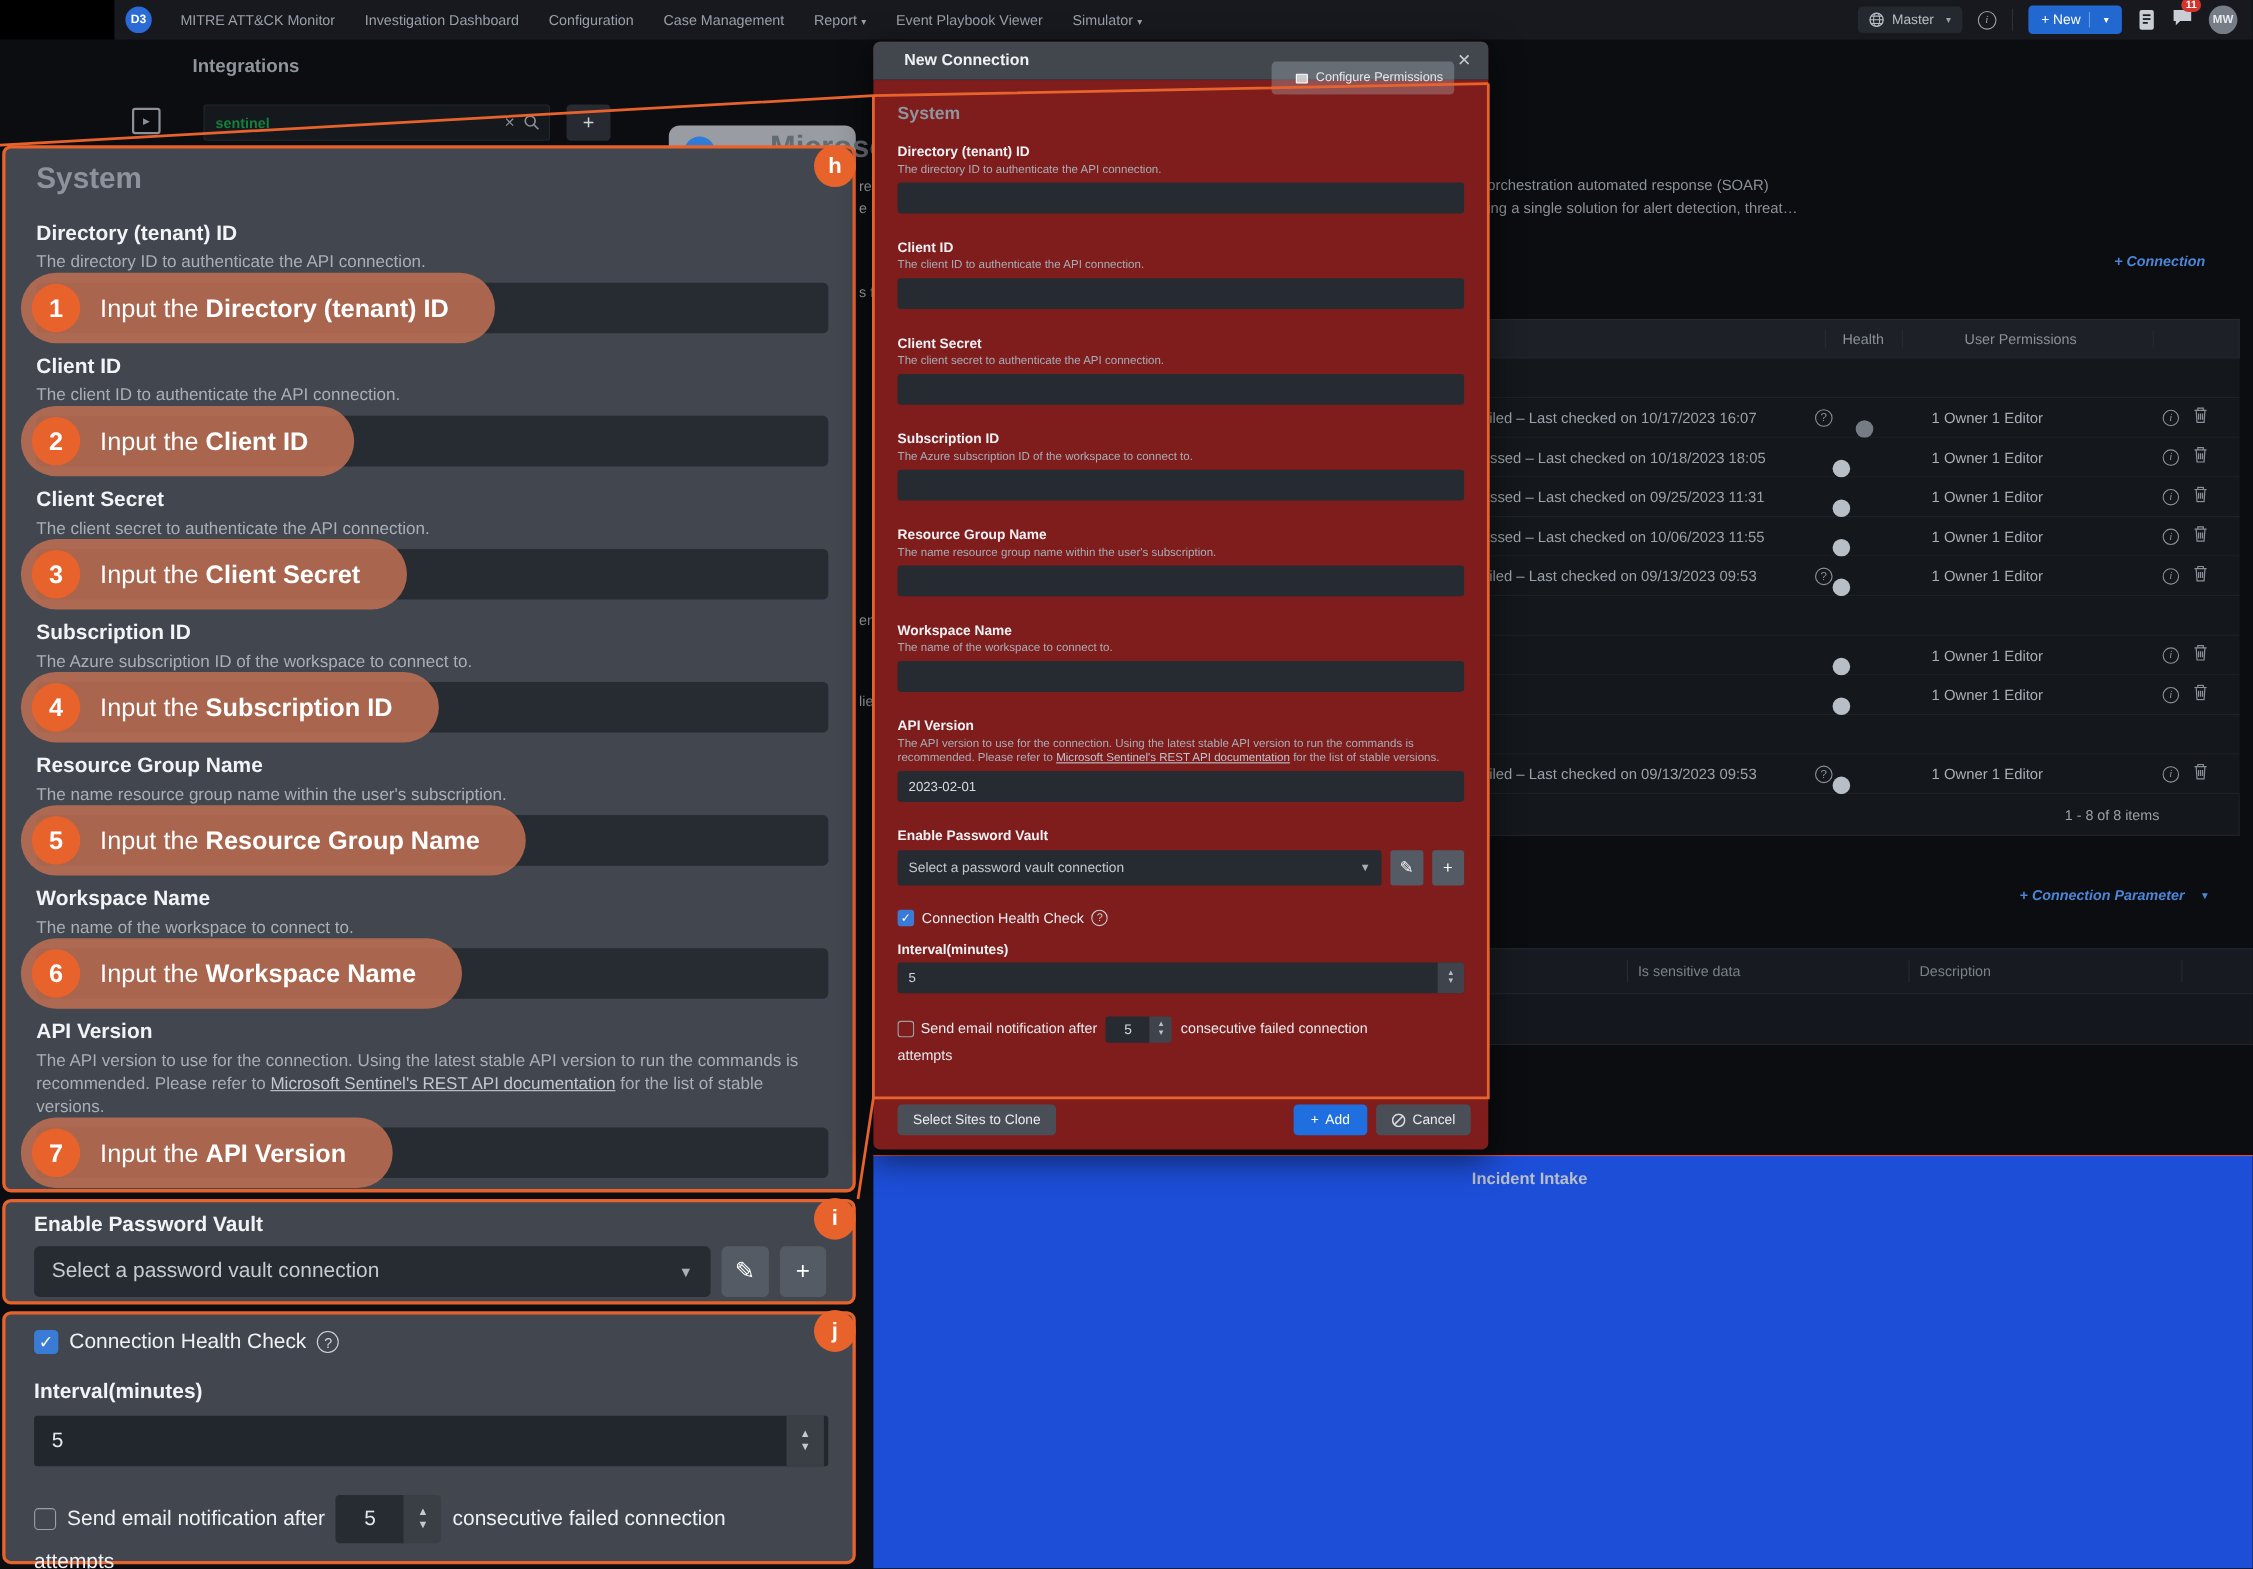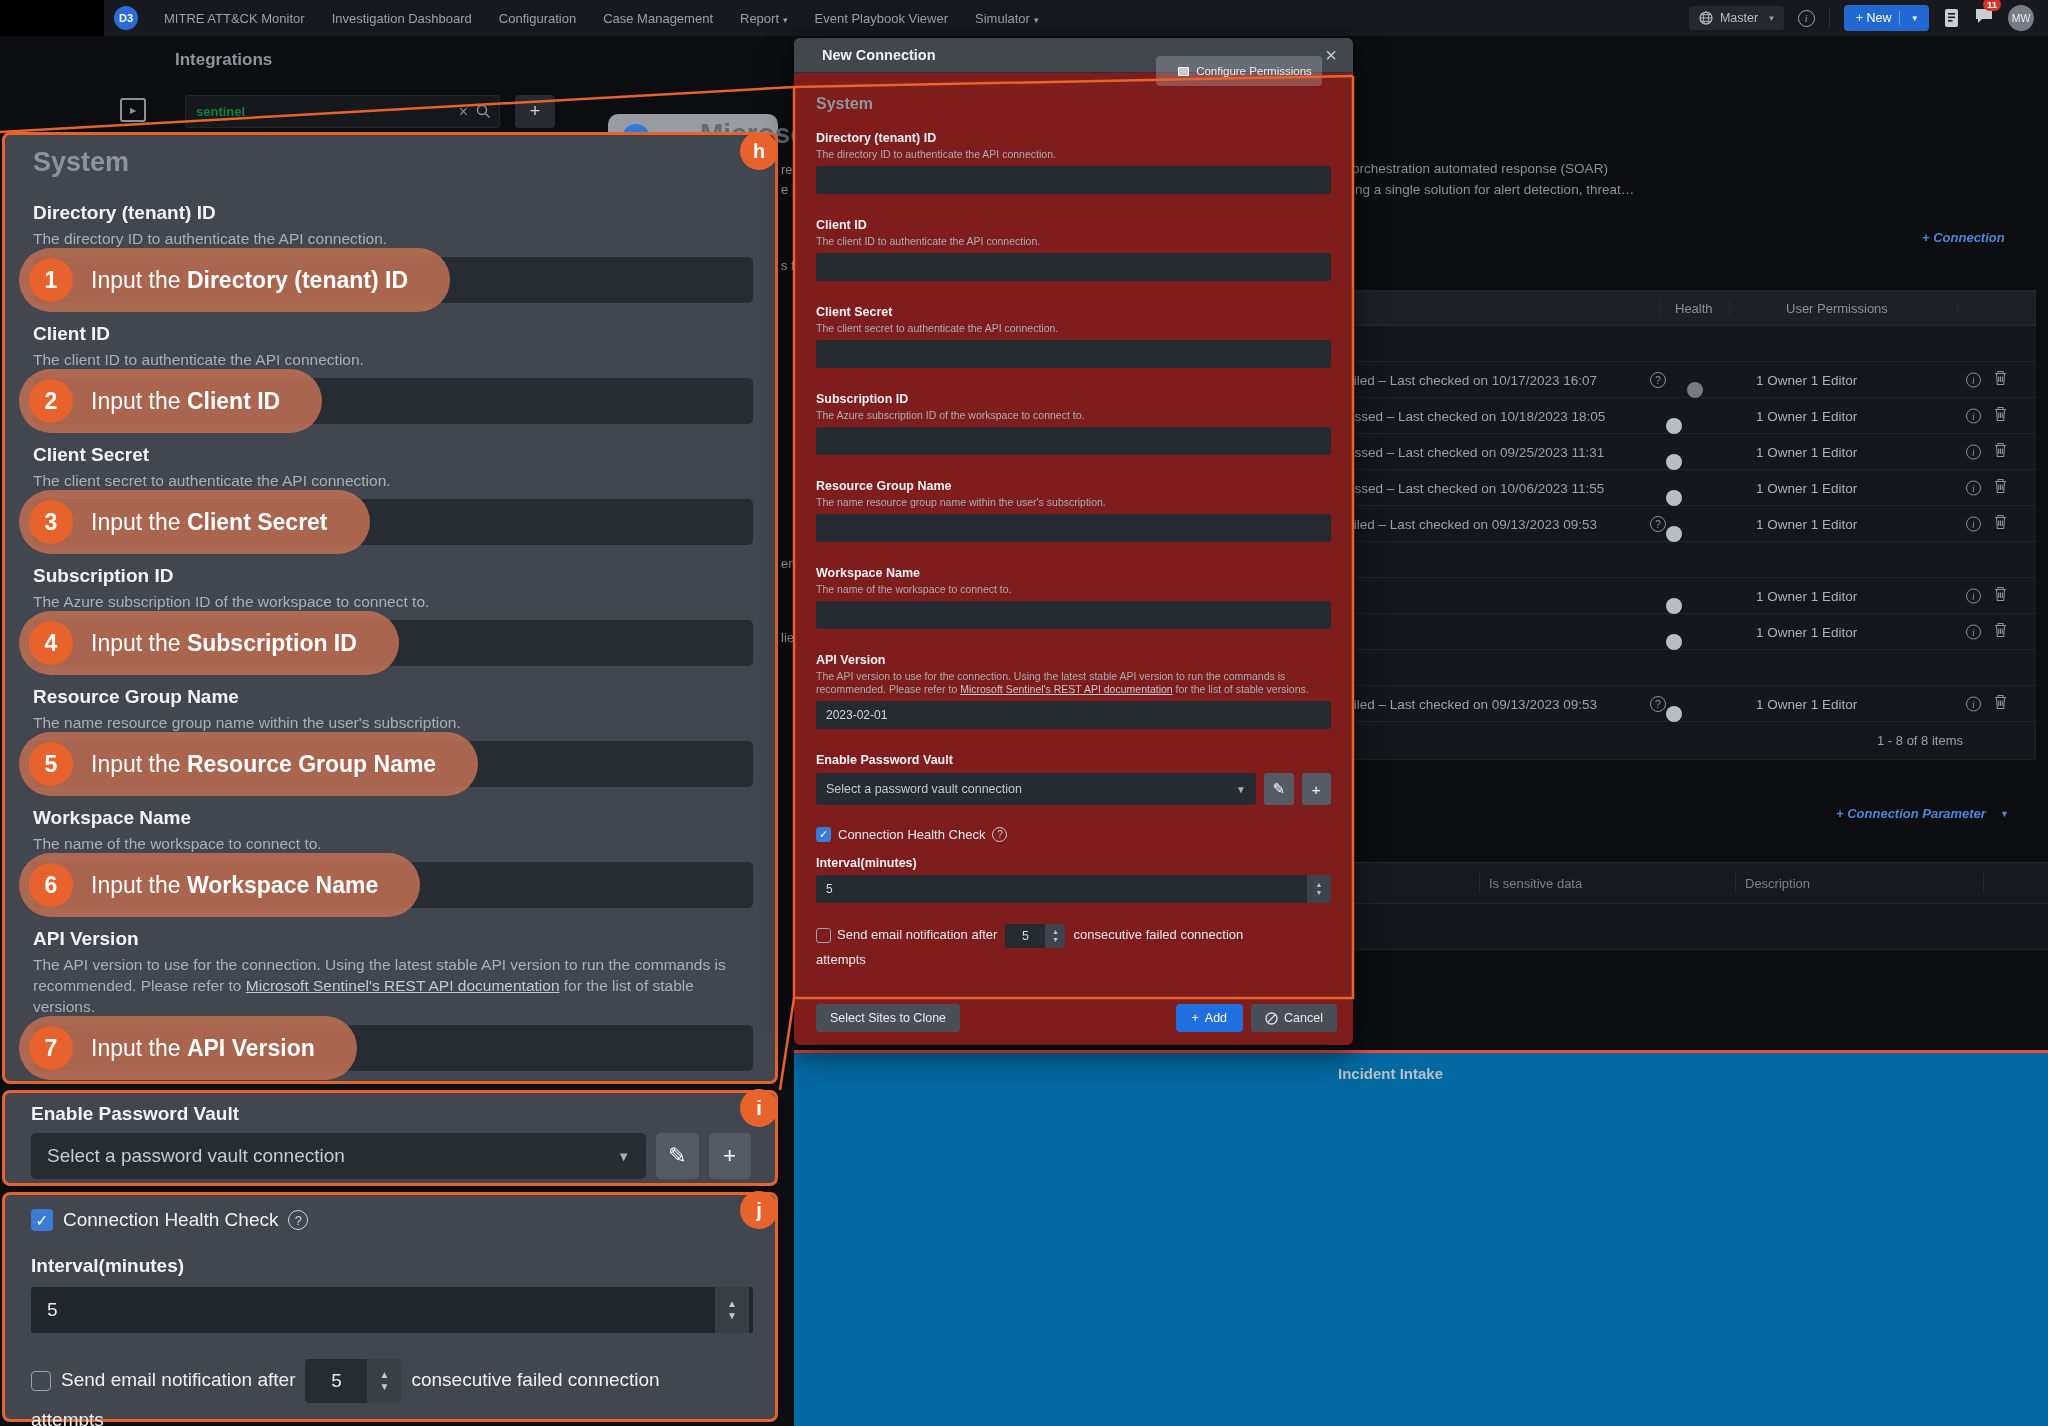--- a/index.html
+++ b/index.html
@@ -23,21 +23,21 @@
   .icon-circ-i { width:17px; height:17px; border:1.3px solid #9aa0a8; border-radius:50%;
     color:#9aa0a8; font-size:10px; display:flex; align-items:center; justify-content:center; font-style:italic; font-family:"Liberation Serif",serif;}
   .nav-divider { width:1px; height:20px; background:#2c3037; }
   .btn-new { background:#2268d1; color:#fff; font-size:12.5px; border:none; border-radius:4px;
     padding:6px 12px; display:flex; align-items:center; gap:8px; cursor:pointer; font-family:inherit;}
   .btn-new .sep { width:1px; height:14px; background:rgba(255,255,255,.35); }
   .chat-wrap { position:relative; }
   .badge { position:absolute; top:-9px; right:-7px; background:#d3342c; color:#fff; font-size:9.5px;
     border-radius:8px; padding:1px 4px; font-weight:bold; }
   .avatar { width:26px; height:26px; border-radius:50%; background:#767d87; color:#e8ebee;
-    font-size:10.5px; font-weight:normal; display:flex; align-items:center; justify-content:center;text-align:center; }
+    font-size:10.5px; font-weight:bold; display:flex; align-items:center; justify-content:center;text-align:center; }
 
   
   .pg-title { position:absolute; left:175px; top:50px; color:#8f959c; font-size:17px; font-weight:bold; z-index:1;}
   .pb-icon { position:absolute; left:120px; top:98px; width:26px; height:24px; border:2px solid #8b9199;
     border-radius:3px; color:#8b9199; font-size:8px; display:flex; align-items:center; justify-content:center; z-index:1;}
   .search-box { position:absolute; left:185px; top:95px; width:315px; height:33px; background:#15181d;
     border:1px solid #23272d; border-radius:3px; display:flex; align-items:center; z-index:1; }
   .search-box input { flex:1; background:transparent; border:none; outline:none; color:#15803d;
     font-size:13px; padding:0 10px; font-family:inherit;font-weight:bold; }
   .search-x { color:#8a9097; font-size:16px; padding:0 6px; cursor:pointer; }
@@ -74,22 +74,22 @@
   .toggle.off { background:#1c1f25; } .toggle.off .knob { left:3px; background:#767c84; }
   .t-foot { position:relative; height:38px; background:#14171c; border:1px solid #1f242a; border-top:none;
     color:#9aa1a8; font-size:13px; text-align:right; line-height:38px; padding-right:72px; }
 
   #param-link { position:absolute; left:1836px; top:806px; z-index:1; display:flex; align-items:center; gap:10px;}
   #param-table { position:absolute; left:1260px; top:862px; width:796px; z-index:1; }
   .pt-head { position:relative; height:42px; background:#171b21; border:1px solid #232830; }
   .pt-head span { position:absolute; top:50%; transform:translateY(-50%); color:#7a818a; font-size:13px; }
   .pt-row { height:46px; background:#14171d; border:1px solid #20252b; border-top:none; }
 
-  #intake-band { position:absolute; left:794px; top:1050px; width:1254px; height:376px; background:#0369a1;
-    border-top:3px solid #ef4444; z-index:1;text-align:right; }
+  #intake-band { position:absolute; left:794px; top:1050px; width:1254px; height:376px; background:#1d4ed8;
+    border-top:1px solid #ef4444; z-index:1;text-align:right; }
   #intake-title { position:absolute; left:544px; top:12px; color:#b9bfc6; font-size:15px; font-weight:bold; }
 
   
   #modal { position:absolute; left:794px; top:38px; width:559px; height:1007px; background:#7f1d1d;
     border-radius:6px; box-shadow:0 8px 30px rgba(0,0,0,.6); z-index:20; }
   .m-header { height:35px; background:#42474e; border-radius:6px 6px 0 0; border-bottom:1px solid #2b2f36;
     display:flex; align-items:center; padding:0 16px 0 28px; }
   .m-title { color:#eef1f4; font-size:14.5px; font-weight:bold; }
   .m-close { margin-left:auto; color:#c7ccd1; font-size:20px; cursor:pointer; line-height:1; }
   .m-configperm { position:absolute; left:362px; top:18px; width:166px; height:30px;

